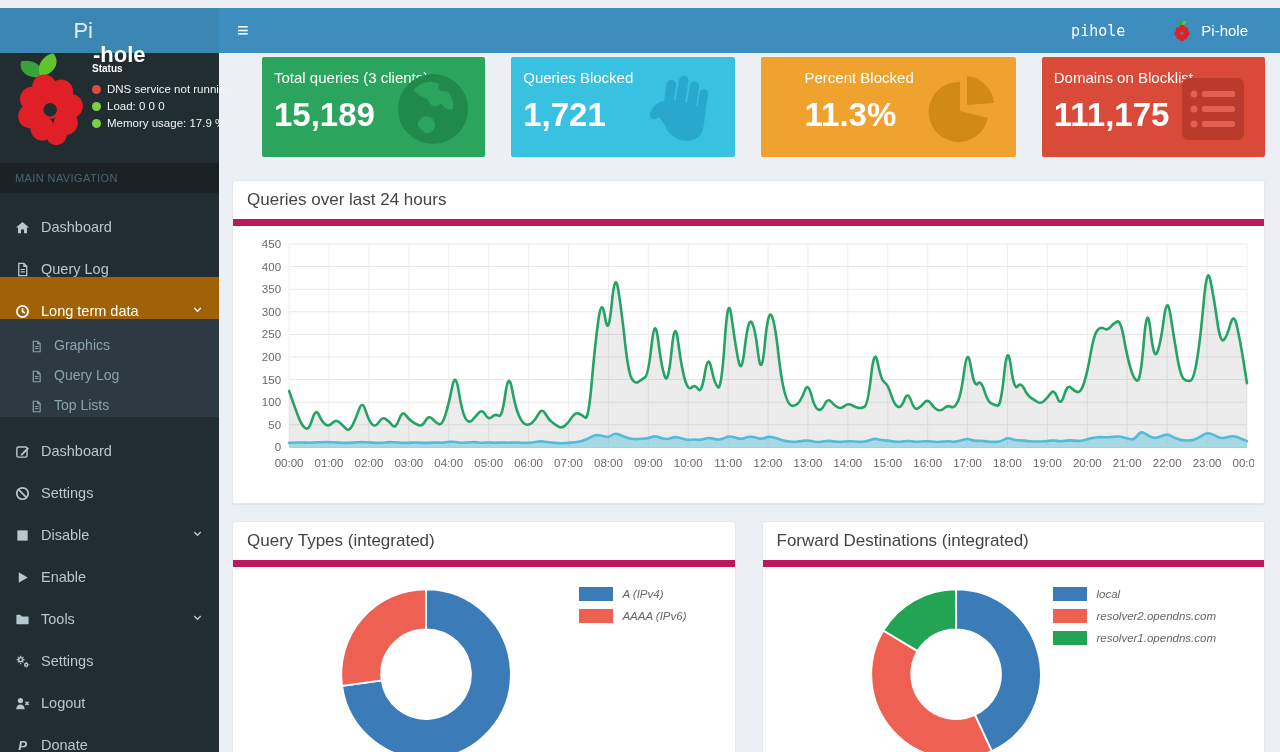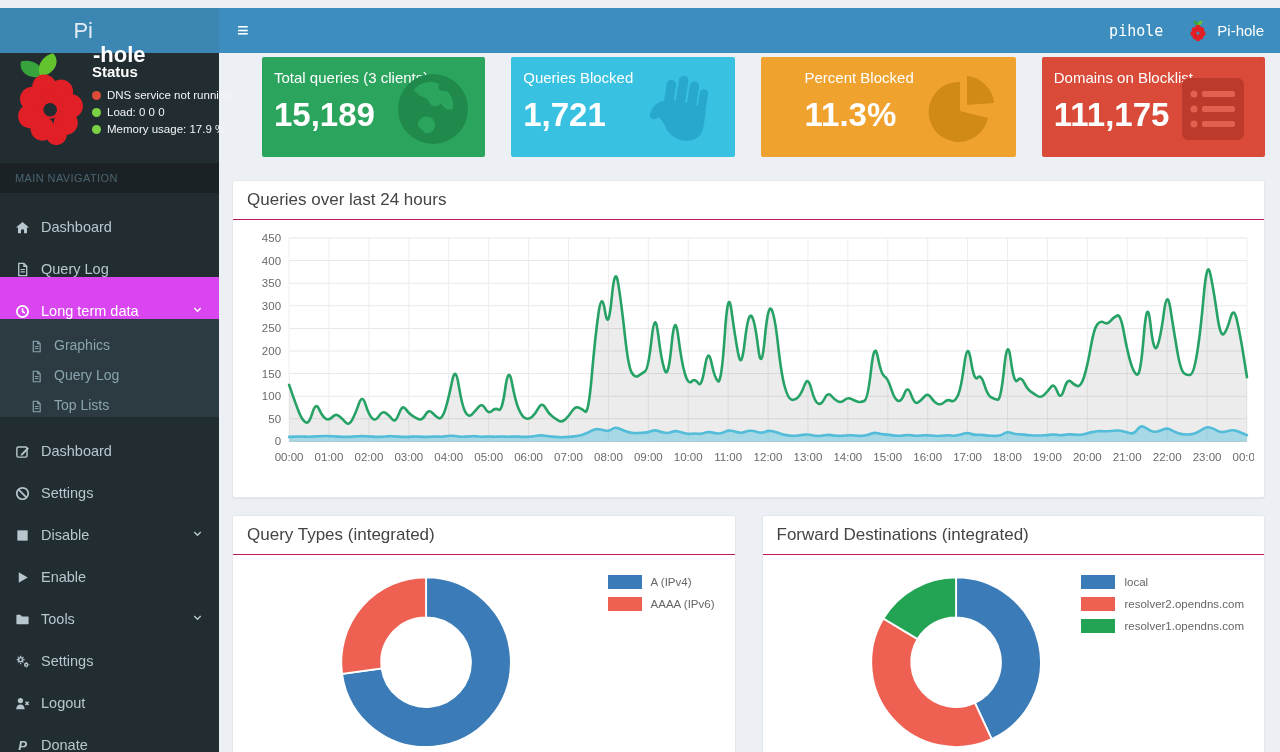--- a/index.html
+++ b/index.html
@@ -5,57 +5,57 @@
   * { margin:0; padding:0; box-sizing:border-box; }
   html,body { width:1280px; height:752px; overflow:hidden; font-family:"Liberation Sans",sans-serif; background:#ecf0f5; }
 
   
   .header { position:absolute; top:8px; left:0; width:1280px; height:45px; z-index:30; display:flex; }
   .logo { width:219px; height:45px; background:#3b86b2; color:#fff; display:flex; align-items:center; justify-content:center; font-size:22px; }
   .logo .lt { font-weight:300; opacity:.85; }
   .logo .lb { font-weight:700;margin-top:48px; }
   .navbar { flex:1; height:45px; background:#3d8ebe; display:flex; align-items:center; }
   .hamburger { color:#fff; font-size:20px; padding:0 18px; cursor:pointer; line-height:45px; }
-  .nav-right { margin-left:auto; display:flex; align-items:center; gap:24px; padding-right:16px; }
+  .nav-right { margin-left:auto; display:flex; align-items:center; gap:46px; padding-right:32px; }
   .hostname { color:#fff; font-family:"DejaVu Sans Mono",monospace; font-size:15px; }
   .brand { display:flex; align-items:center; gap:8px; color:#fff; font-size:15px; cursor:pointer; }
 
   
   .sidebar { position:absolute; top:45px; left:0; width:219px; height:707px; background:#222d32; z-index:20; }
   .status-panel { padding:12px 10px 14px 6px; display:flex; }
   .rasp-big { width:96px; height:96px; margin:-4px -4px 0 -6px; transform:rotate(-14deg); flex:none; }
   .status-col { padding-top:6px; }
-  .status-title { color:#fff; font-weight:700; font-size:15px; margin-bottom:9px; }
+  .status-title { color:#fff; font-weight:700; font-size:10px; margin-bottom:9px; }
   .status-line { display:flex; align-items:center; gap:6px; color:#f2f5f7; font-size:11.5px; margin-bottom:5px; white-space:nowrap; }
   .dot { width:9px; height:9px; border-radius:50%; flex:none; }
   .nav-header { background:#1a2226; color:#4b646f; font-size:11px; padding:9px 15px; letter-spacing:.4px; }
   .menu { list-style:none; }
   .menu-item { display:flex; align-items:flex-end; gap:11px; padding:0 15px; height:42px; color:#b8c7ce; font-size:14.5px; cursor:pointer; }
   .menu-item svg { flex:none; }
   .menu-item .chev { margin-left:auto; }
-  .menu-item.active { background:#d946ef; color:#fff; }
+  .menu-item.active { background:#a16207; color:#fff; }
   .submenu { list-style:none; background:#2c3b41; padding:4px 8px; }
   .submenu .menu-item { height:30px; color:#8aa4af; font-size:14px; padding-left:22px; }
 
   
   .content { position:absolute; left:219px; top:45px; width:1061px; height:707px; background:#ecf0f5; padding:12px 15px 0 13px; }
   .stat-row { display:flex; gap:26px; margin-bottom:23px;margin-left:30px; }
   .small-box { flex:1; height:100px; border-radius:2px; color:#fff; position:relative; padding:10px 12px; overflow:hidden; }
   .small-box .sb-title { font-size:15px; margin-top:2px; }
   .small-box .sb-value { font-size:33px; font-weight:700; margin-top:10px; }
   .sb-icon { position:absolute; right:12px; top:12px; width:80px; height:80px; }
 
   .box { background:#fff; border:1px solid #e4e7ec; border-radius:3px; box-shadow:0 1px 1px rgba(0,0,0,.06); }
-  .box-header { padding:9px 14px; border-bottom:1px solid #be185d; }
+  .box-header { padding:9px 14px; border-bottom:7px solid #be185d; }
   .box-title { font-size:17px; color:#444; }
   .box-body { position:relative; padding:8px 10px 6px 10px; }
   .chart-box { margin-bottom:17px; }
   .half-row { display:flex; gap:26px; }
   .half-box { flex:1; height:245px; }
-  .legend { position:absolute; top:20px; right:20px; }
+  .legend { position:absolute; top:20px; right:48px;font-style:italic; }
   .legend-row { display:flex; align-items:center; gap:9px; margin-bottom:8px; cursor:pointer; }
   .legend-swatch { width:34px; height:14px; flex:none; }
   .legend-label { font-size:11.5px; color:#666; white-space:nowrap; }
   svg text { font-family:"Liberation Sans",sans-serif; }
 </style>
 </head>
 <body>
 
 <div class="header">
   <div class="logo">

